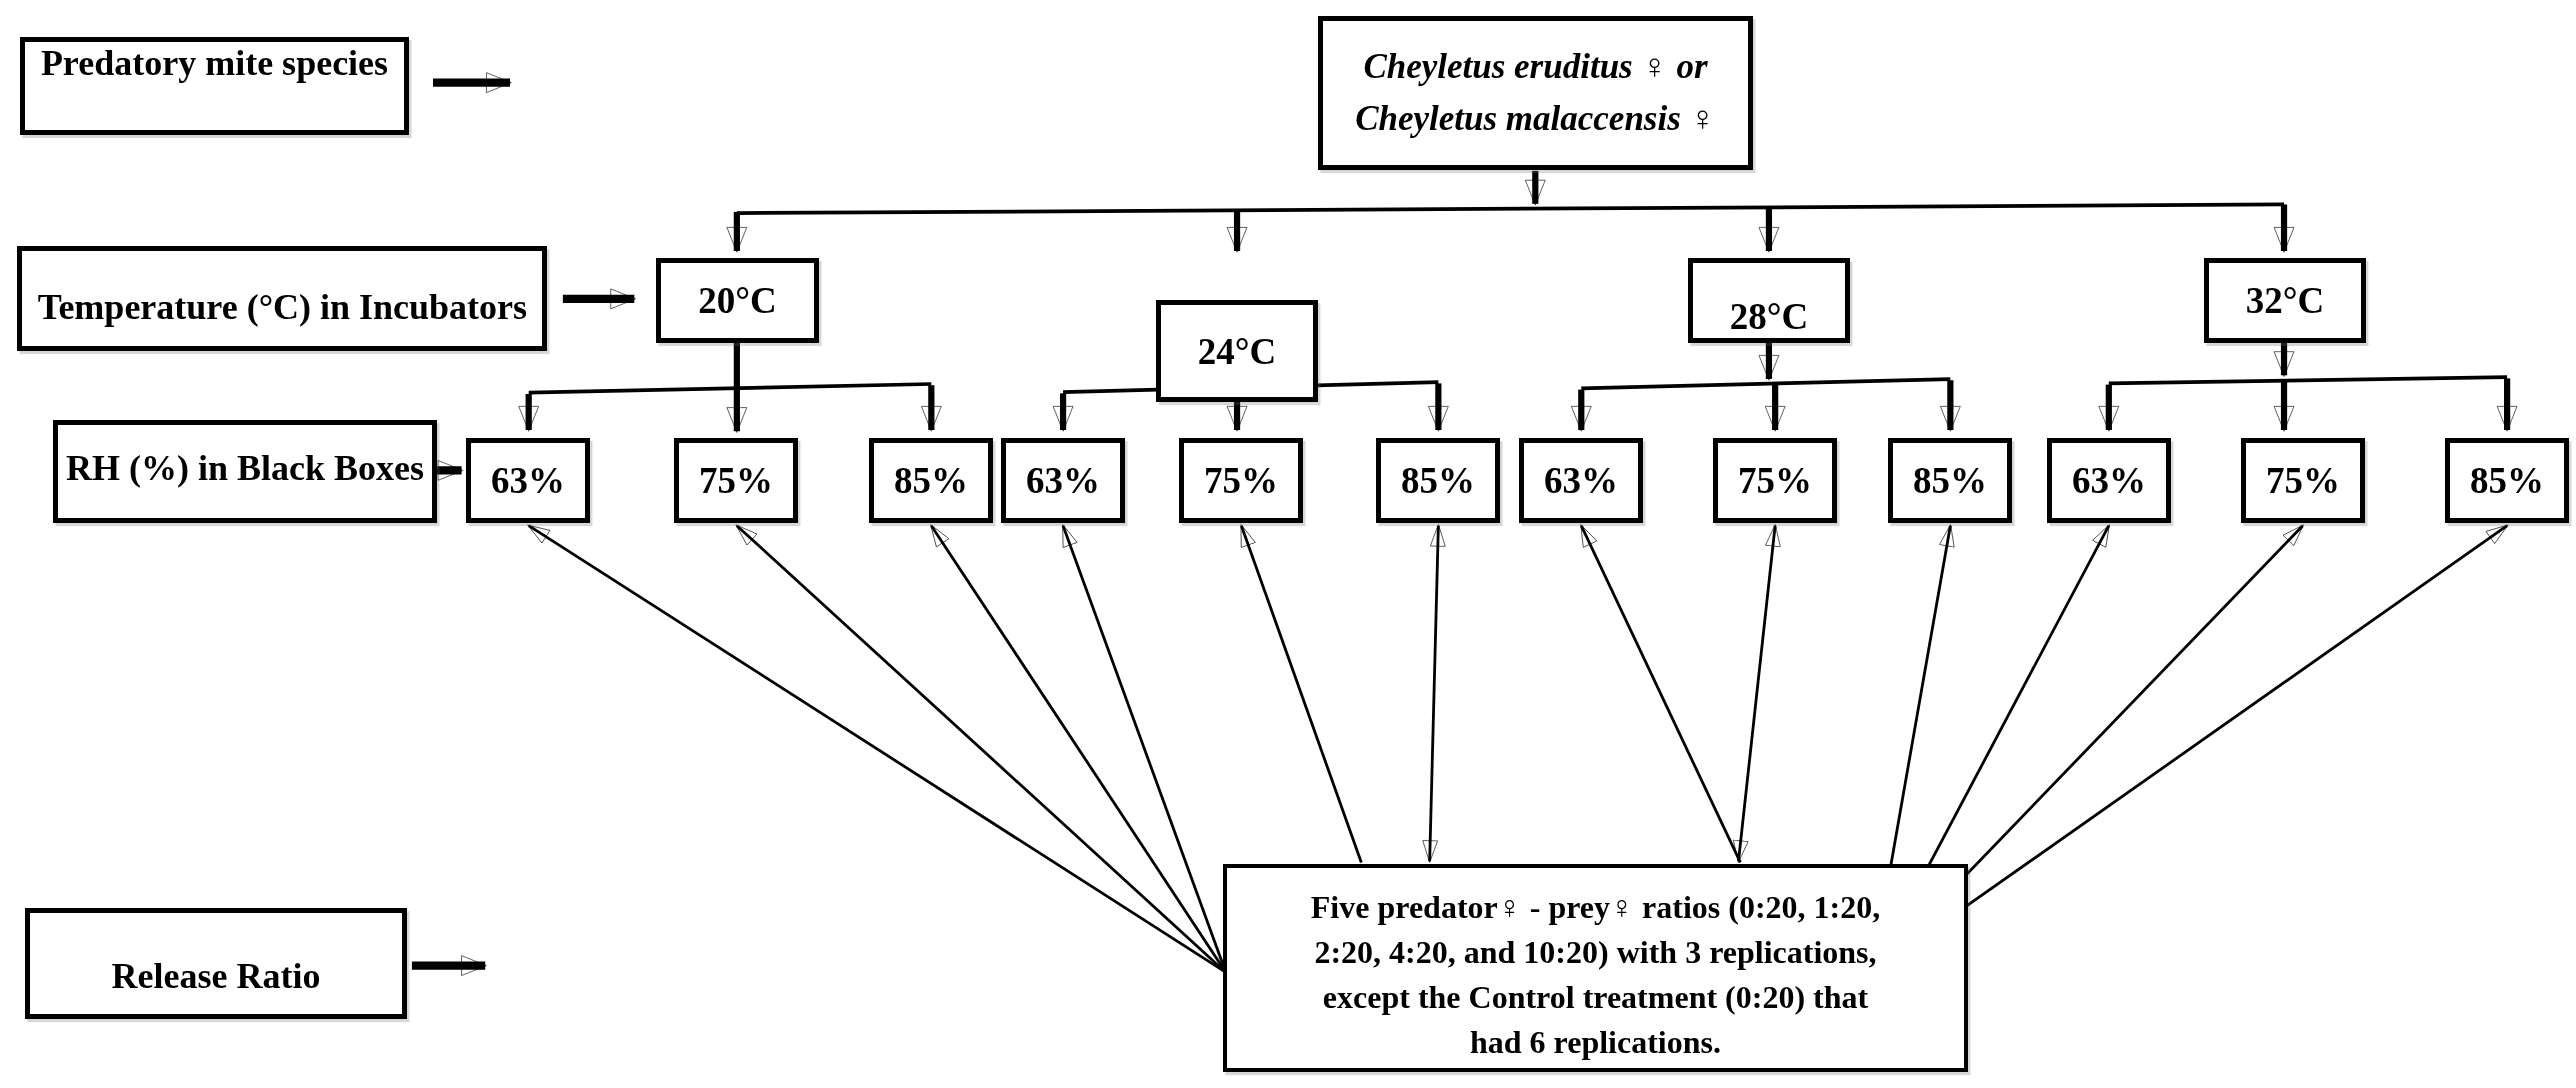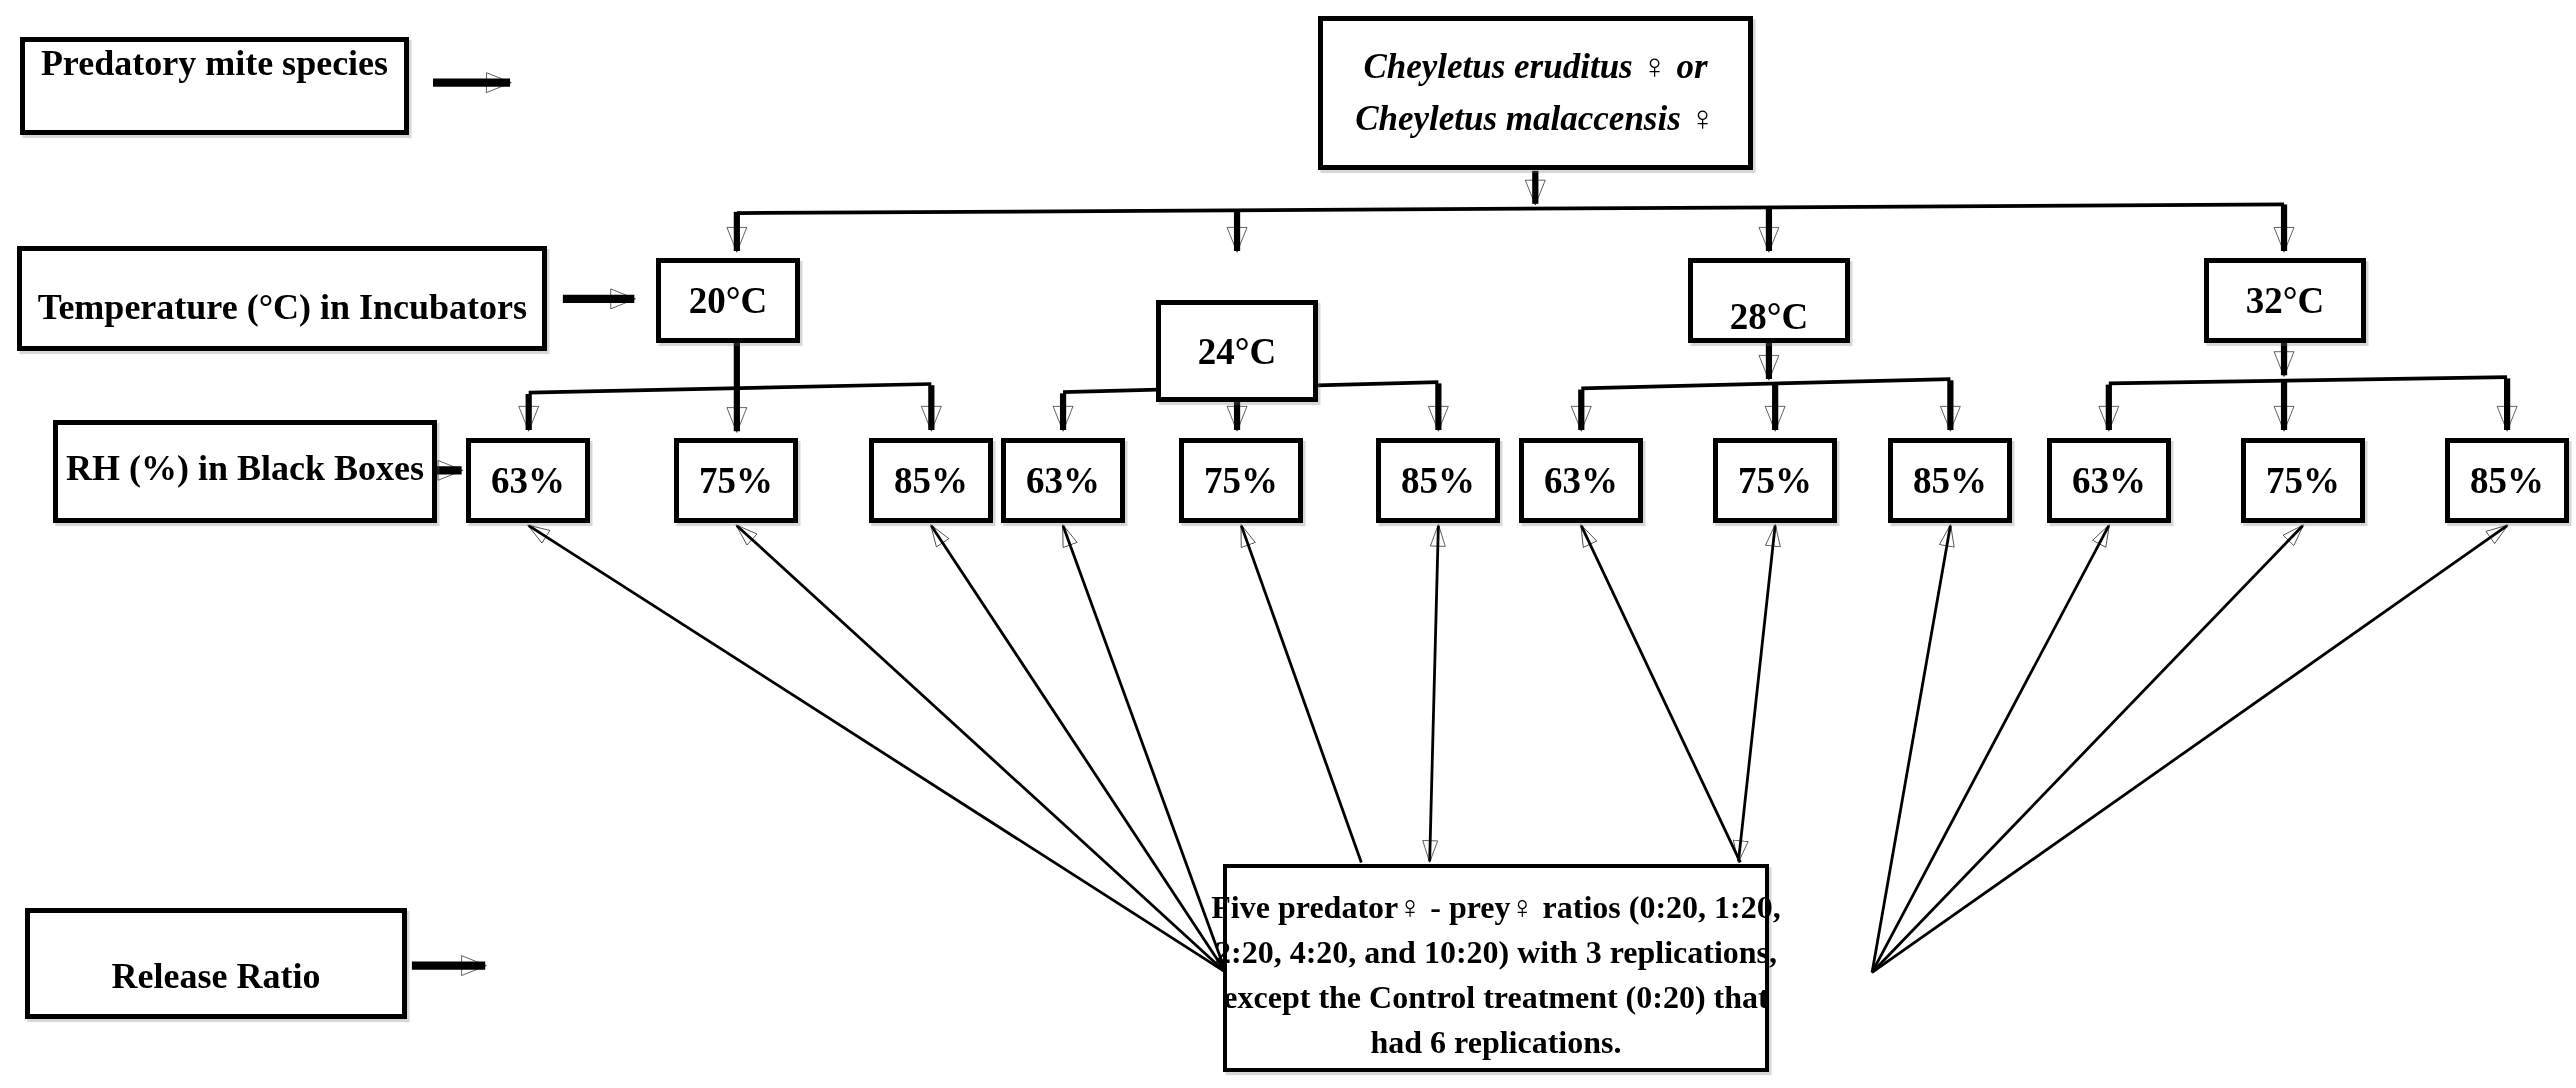--- a/index.html
+++ b/index.html
@@ -105,21 +105,21 @@
   </div>
   <div class="box label-box" style="left:25px;top:908px;width:382px;height:111px;padding-top:25px;align-items:center;">
     <span>Release Ratio</span>
   </div>
 
   <div class="box species-box" style="left:1318px;top:16px;width:435px;height:154px;">
     <span>Cheyletus eruditus ♀ or</span>
     <span>Cheyletus malaccensis ♀</span>
   </div>
 
-  <div class="box node" style="left:656px;top:258px;width:144px;height:85px;">
+  <div class="box node" style="left:656px;top:258px;width:163px;height:85px;">
     <span>20°C</span>
   </div>
   <div class="box node" style="left:1156px;top:258px;width:162px;height:102px;margin-top:42px;">
     <span>24°C</span>
   </div>
   <div class="box node" style="left:1688px;top:258px;width:162px;height:85px;align-items:flex-end;">
     <span>28°C</span>
   </div>
   <div class="box node" style="left:2204px;top:258px;width:162px;height:85px;">
     <span>32°C</span>
@@ -155,21 +155,21 @@
   <div class="box node" style="left:2047px;top:438px;width:124px;height:85px;">
     <span>63%</span>
   </div>
   <div class="box node" style="left:2241px;top:438px;width:124px;height:85px;">
     <span>75%</span>
   </div>
   <div class="box node" style="left:2445px;top:438px;width:124px;height:85px;">
     <span>85%</span>
   </div>
 
-  <div class="box ratio-box" style="left:1223px;top:864px;width:546px;height:208px;">
+  <div class="box ratio-box" style="left:1223px;top:864px;width:745px;height:208px;">
     <span>Five predator♀ - prey♀ ratios (0:20, 1:20,</span>
     <span>2:20, 4:20, and 10:20) with 3 replications,</span>
     <span>except the Control treatment (0:20) that</span>
     <span>had 6 replications.</span>
   </div>
 
 </div>
 
 
 </body></html>

